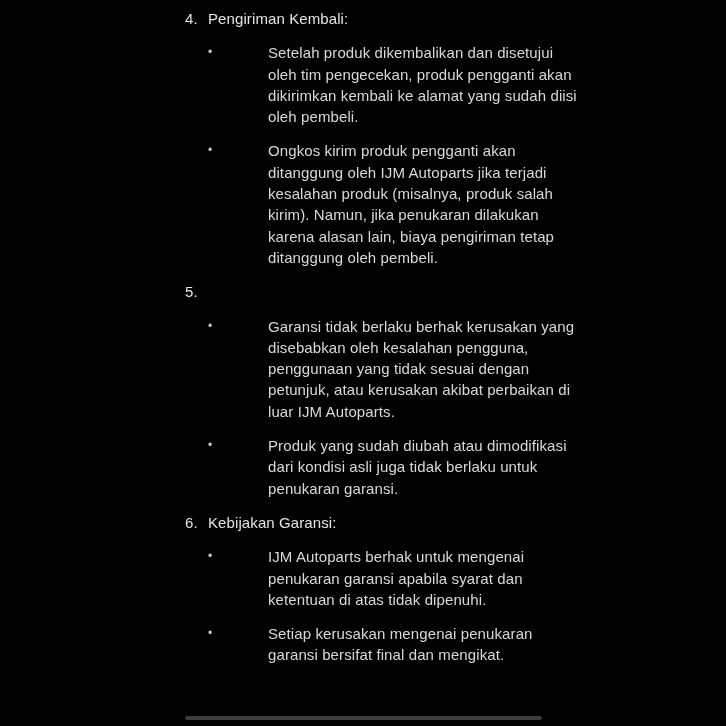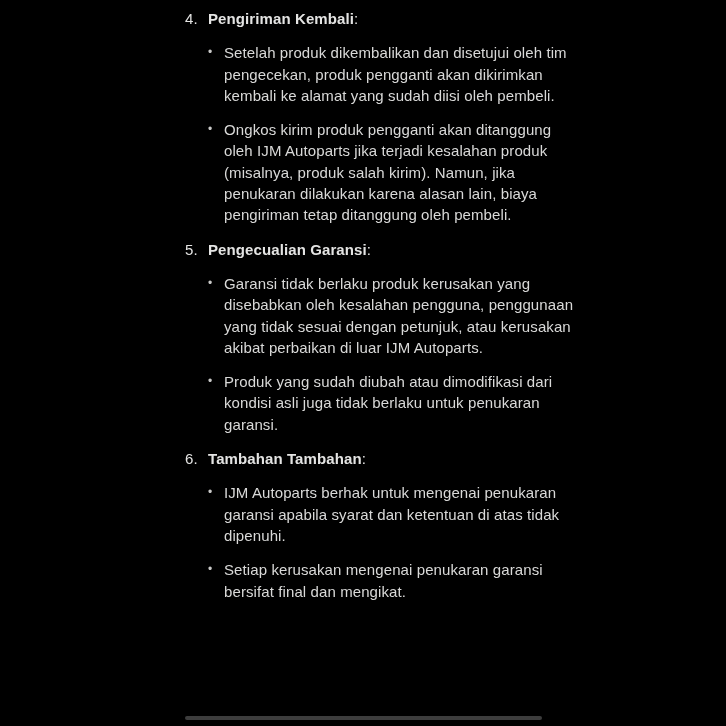--- a/index.html
+++ b/index.html
@@ -26,34 +26,34 @@
     line-height: 1.42;
     letter-spacing: 0.1px;
   }
   .section { margin-bottom: 1px; }
   .heading {
     display: flex;
     margin-bottom: 13px;
     color: #e4e4e3;
   }
   .num { width: 23px; flex: none; }
-  .ttl b { font-weight: 700; }
+  .ttl b { font-weight: 400; }
   .bullets { padding-left: 23px; }
   .bullet {
     display: flex;
     margin-bottom: 13px;
   }
   .marker {
     width: 16px;
     flex: none;
     color: #c9c9c8;
     font-size: 12px;
     padding-top: 2px;
   }
-  .btext { flex: 1; }
+  .btext { flex: 1; margin-left: 44px; }
   .home-indicator {
     position: absolute;
     left: 185px;
     bottom: 6px;
     width: 357px;
     height: 4px;
     background: #3d3d3d;
     border-radius: 2px;
   }
 </style>
@@ -76,38 +76,37 @@
         <div class="bullet">
           <span class="marker">•</span>
           <span class="btext">Ongkos kirim produk pengganti akan ditanggung oleh IJM Autoparts jika terjadi kesalahan produk (misalnya, produk salah kirim). Namun, jika penukaran dilakukan karena alasan lain, biaya pengiriman tetap ditanggung oleh pembeli.</span>
         </div>
       </div>
     </div>
 
     <div class="section">
       <div class="heading">
         <span class="num">5.</span>
-        <span class="ttl"><b>Pengecualian Garansi</b><span>:</span></span>
       </div>
       <div class="bullets">
         <div class="bullet">
           <span class="marker">•</span>
-          <span class="btext">Garansi tidak berlaku produk kerusakan yang disebabkan oleh kesalahan pengguna, penggunaan yang tidak sesuai dengan petunjuk, atau kerusakan akibat perbaikan di luar IJM Autoparts.</span>
+          <span class="btext">Garansi tidak berlaku berhak kerusakan yang disebabkan oleh kesalahan pengguna, penggunaan yang tidak sesuai dengan petunjuk, atau kerusakan akibat perbaikan di luar IJM Autoparts.</span>
         </div>
         <div class="bullet">
           <span class="marker">•</span>
           <span class="btext">Produk yang sudah diubah atau dimodifikasi dari kondisi asli juga tidak berlaku untuk penukaran garansi.</span>
         </div>
       </div>
     </div>
 
     <div class="section">
       <div class="heading">
         <span class="num">6.</span>
-        <span class="ttl"><b>Tambahan Tambahan</b><span>:</span></span>
+        <span class="ttl"><b>Kebijakan Garansi</b><span>:</span></span>
       </div>
       <div class="bullets">
         <div class="bullet">
           <span class="marker">•</span>
           <span class="btext">IJM Autoparts berhak untuk mengenai penukaran garansi apabila syarat dan ketentuan di atas tidak dipenuhi.</span>
         </div>
         <div class="bullet">
           <span class="marker">•</span>
           <span class="btext">Setiap kerusakan mengenai penukaran garansi bersifat final dan mengikat.</span>
         </div>

